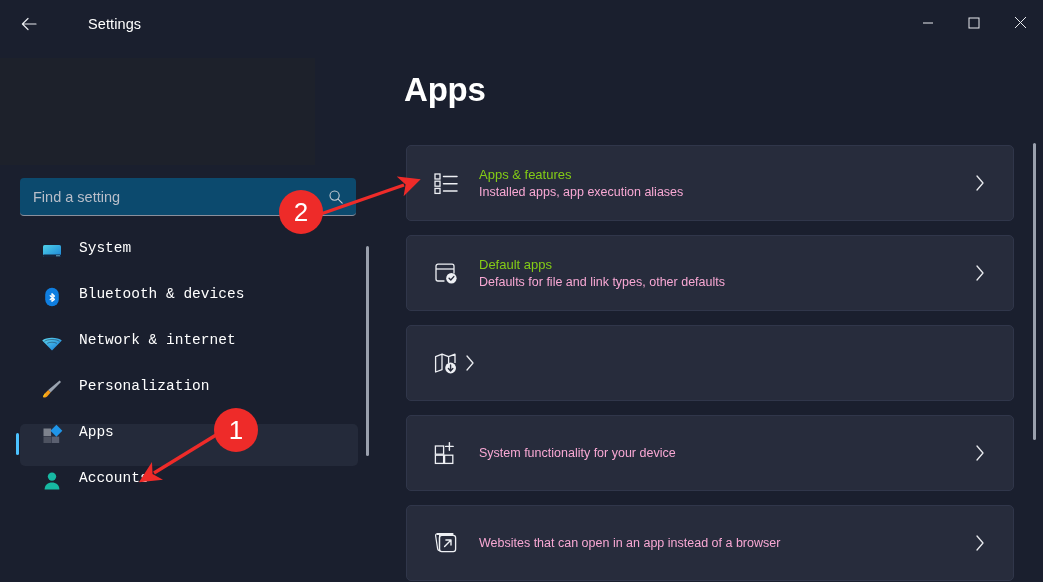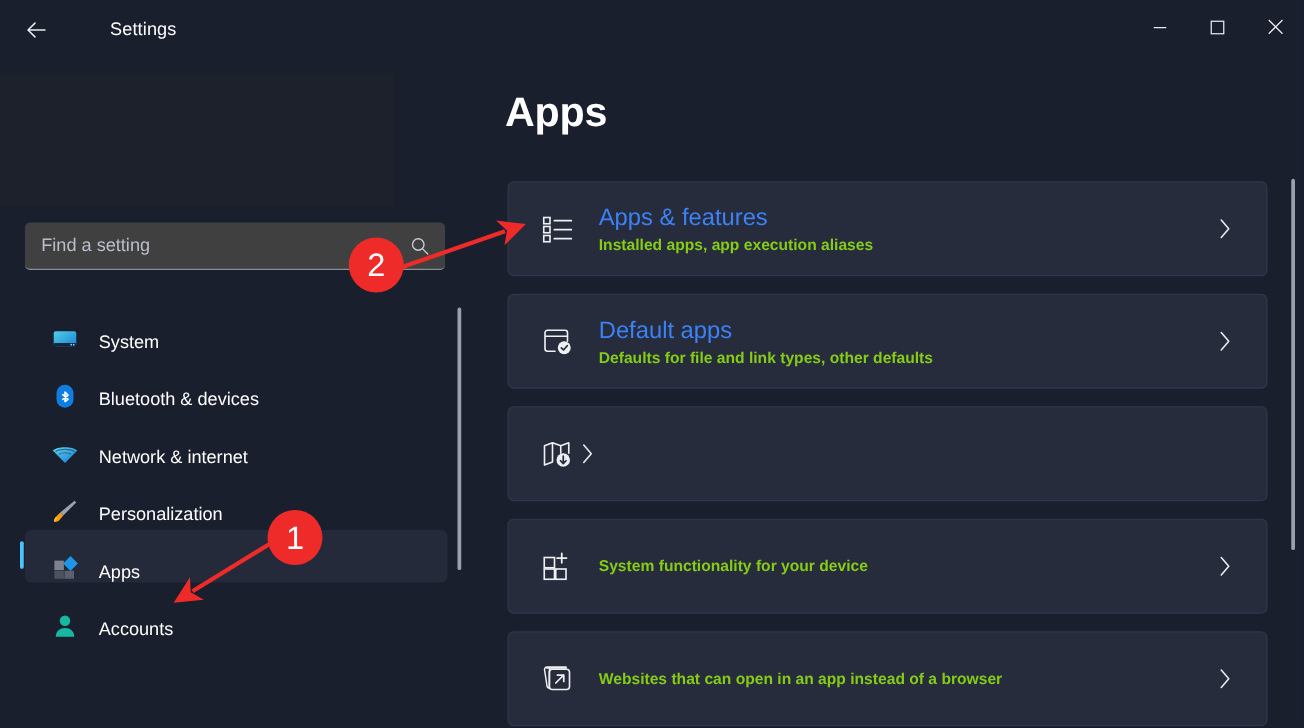--- a/index.html
+++ b/index.html
@@ -67,21 +67,21 @@
     overflow: hidden;
   }
   .search-wrap {
     position: absolute;
     left: 20px; top: 130px;
     width: 336px; height: 38px;
   }
   .search-box {
     width: 100%; height: 100%;
     box-sizing: border-box;
-    background: #404040;
+    background: #0c4a6e;
     border: none;
     border-bottom: 1px solid #8a8f9c;
     border-radius: 4px;
     color: #c8ccd4;
     font-size: 14.5px;
     font-family: "Liberation Sans", sans-serif;
     padding: 0 36px 0 13px;
     outline: none;
   }
   .search-box::placeholder { color: #b9bec9; }
@@ -94,22 +94,23 @@
   .nav-list {
     position: absolute;
     left: 0; top: 188px;
     width: 380px;
   }
   .nav-item {
     position: relative;
     height: 42px;
     margin: 4px 22px 4px 20px;
     border-radius: 5px;
-    display: flex; align-items: flex-end;
+    display: flex; align-items: flex-start;
     cursor: pointer;
+    font-family: Liberation Mono, monospace;
   }
   .nav-item.selected { background: #242a3a; }
   .nav-item.selected::before {
     content: "";
     position: absolute;
     left: -4px; top: 9px;
     width: 3px; height: 22px;
     border-radius: 2px;
     background: #4cc2ff;
   }
@@ -163,28 +164,27 @@
     box-sizing: border-box;
     cursor: pointer;
   }
   .card-icon {
     width: 34px; margin-left: 22px;
     flex: none;
     display: flex; align-items: center; justify-content: center;
   }
   .card-text { margin-left: 16px; flex: 1 1 auto; }
   .card-title {
-    font-size: 19px;
-    color: #3b82f6;
+    font-size: 13px;
+    color: #84cc16;
     margin-bottom: 3px;
   }
   .card-sub {
     font-size: 12.5px;
-    color: #84cc16;
-    font-weight: bold;
+    color: #f9a8d4;
   }
   .card-chev {
     margin-right: 26px;
     flex: none;
     display: flex; align-items: center;
   }
   .main-scroll {
     position: absolute;
     right: 7px; top: 95px;
     width: 3px; height: 297px;

